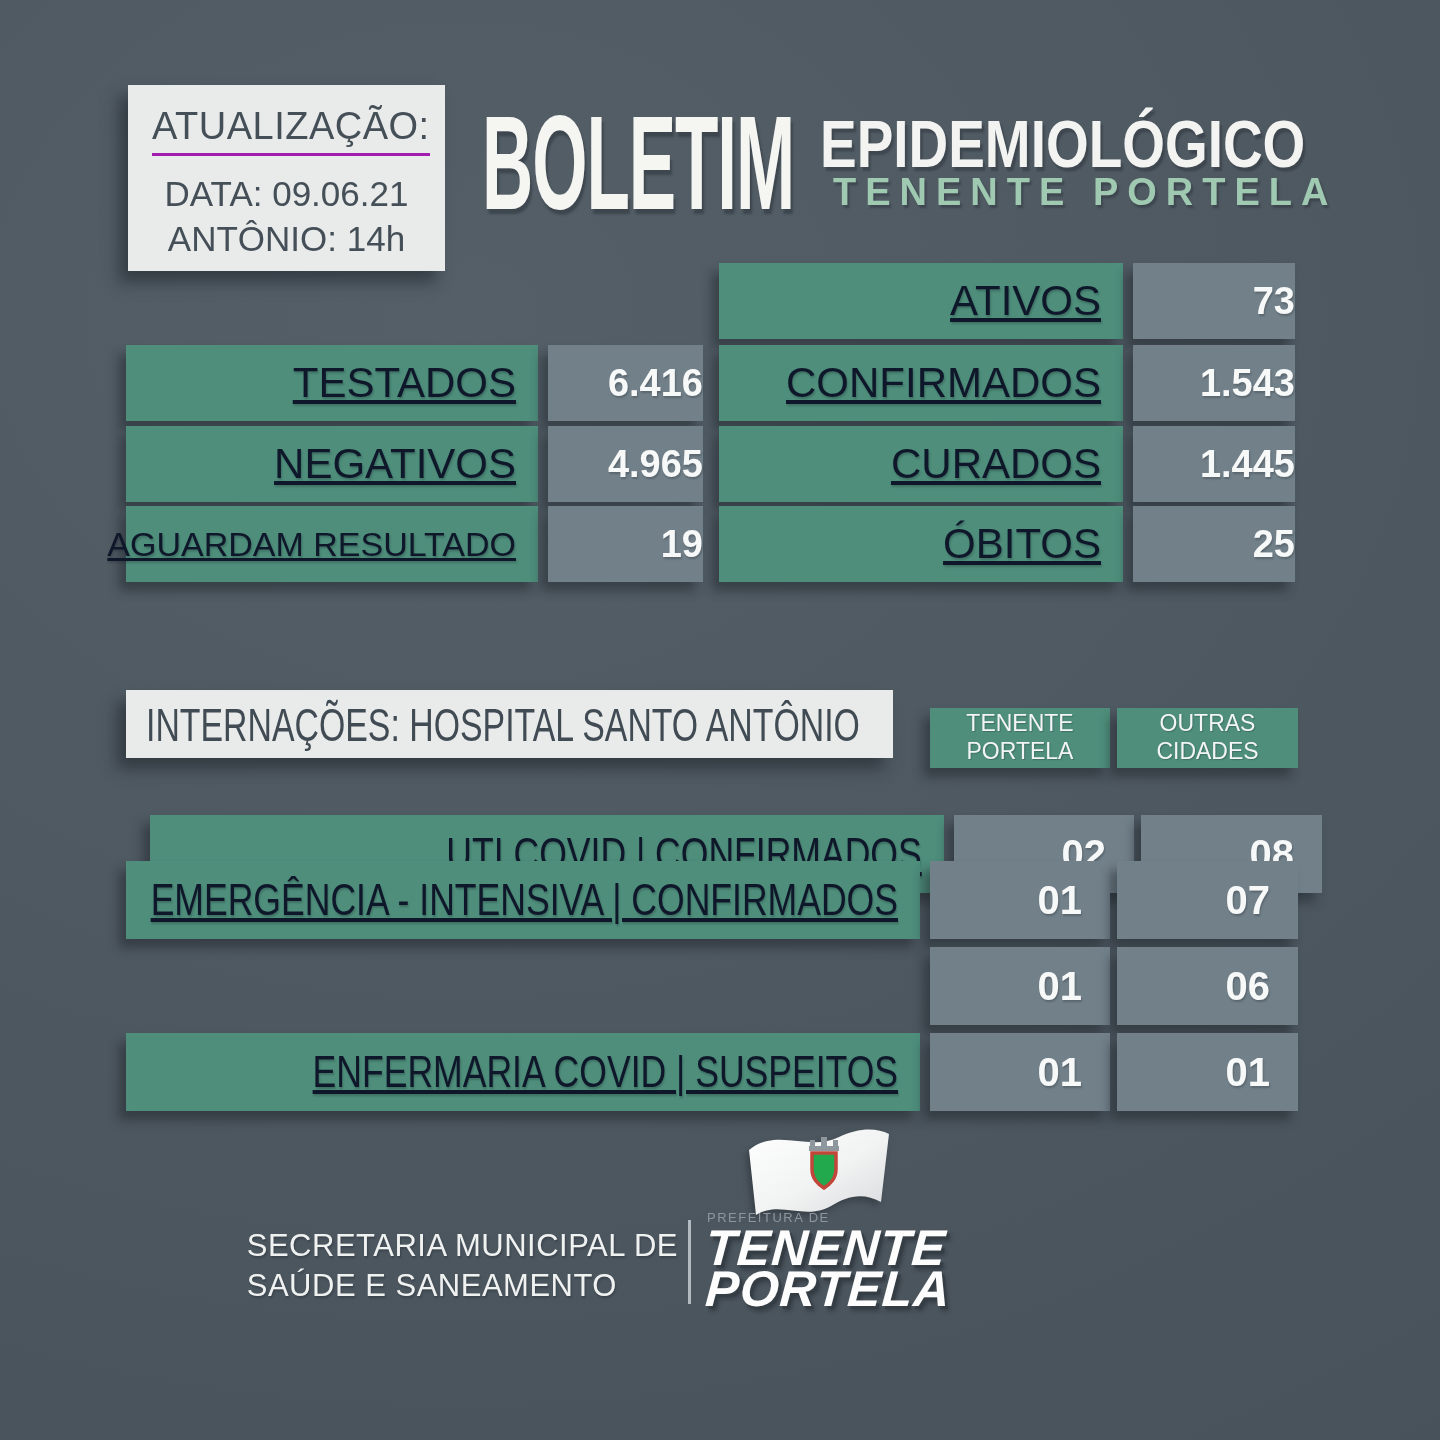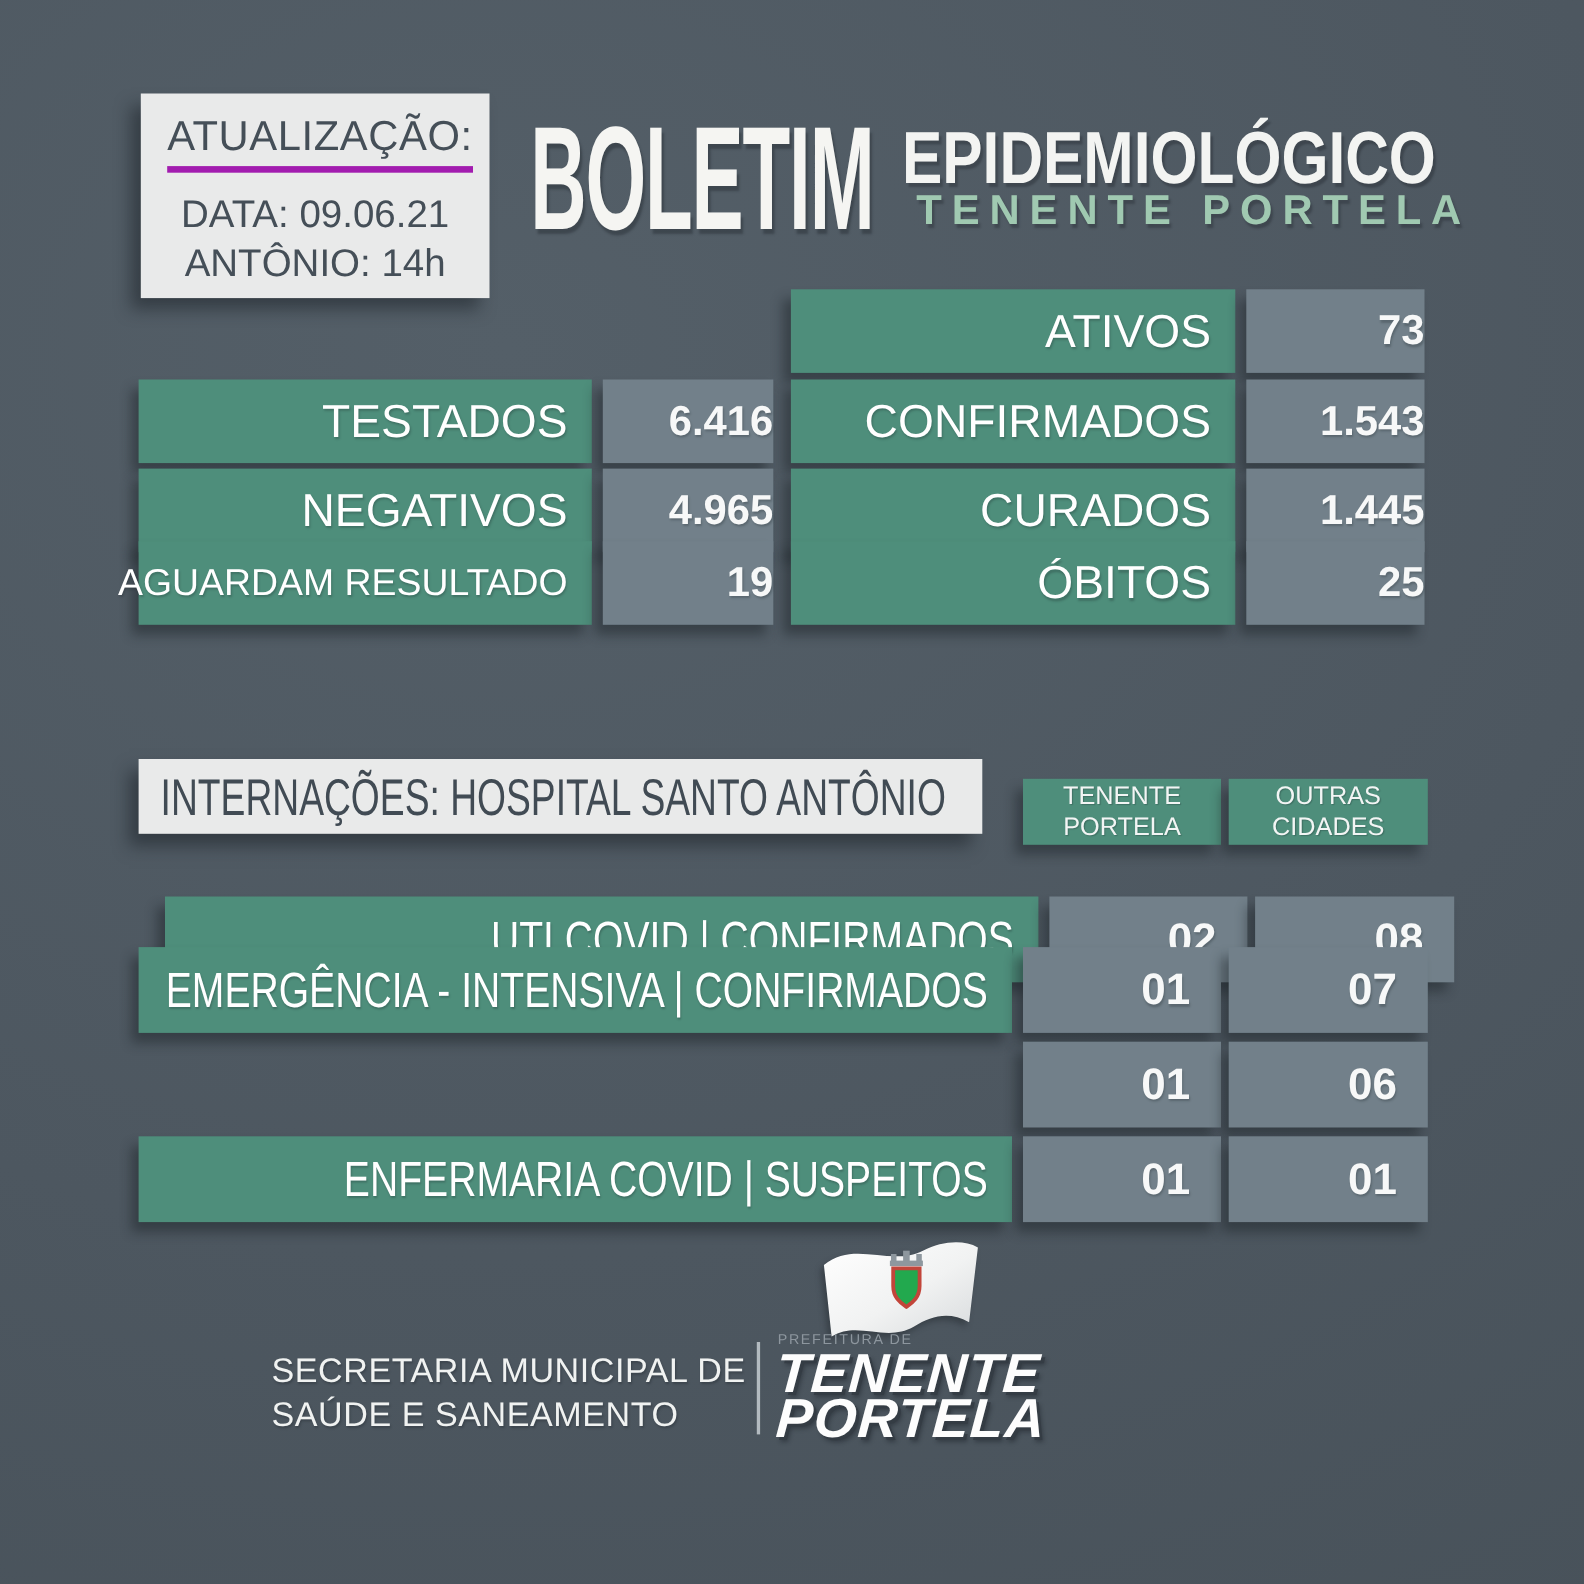--- a/index.html
+++ b/index.html
@@ -17,21 +17,21 @@
 
   
   .update-box {
     left: 128px; top: 85px; width: 317px; height: 186px;
     background: #e9eaea; color: #454f58;
     display: flex; flex-direction: column; justify-content: center;
     padding: 10px 24px 0 24px;
   }
   .update-title {
     font-size: 38px; letter-spacing: 0.5px;
-    border-bottom: 6px solid #a21caf;
+    border-bottom: 3px solid #a21caf;
     display: inline-block; align-self: flex-start;
     padding-bottom: 5px; margin-bottom: 16px;
   }
   .update-line { font-size: 35px; line-height: 1.28; }
 
   
   .title-main {
     position: absolute; left: 482px; top: 96px;
     font-size: 134px; font-weight: bold; color: #f5f5f2;
     line-height: 1; letter-spacing: -2px;
@@ -49,38 +49,39 @@
   .title-subtitle {
     position: absolute; left: 833px; top: 173px;
     font-size: 38px; font-weight: bold; color: #a0c9b1;
     letter-spacing: 9px; line-height: 1;
     text-shadow: 2px 3px 2px rgba(22,28,34,0.3);
     white-space: nowrap;
   }
 
   
   .green {
-    background: #4e8e7b; color: #ffffff;
+    background: #4e8e7b; color: #0f172a;
     justify-content: flex-end; padding-right: 22px;
     font-size: 42px; text-shadow: 1px 2px 2px rgba(20,26,32,0.25);
     white-space: nowrap;
+    text-decoration: underline;
   }
   .gray {
     background: #72808a; color: #f7f8f8; font-weight: bold;
     justify-content: flex-end; 
     font-size: 38px; text-shadow: 1px 2px 2px rgba(20,26,32,0.25);
   }
   .lcol-label { left: 126px; width: 412px; height: 76px; }
   .lcol-value { left: 548px; width: 155px; height: 76px; }
   .rcol-label { left: 719px; width: 404px; height: 76px; }
   .rcol-value { left: 1133px; width: 162px; height: 76px; }
   .row-y0 { top: 263px; }
   .row-y1 { top: 345px; }
   .row-y2 { top: 426px; }
-  .row-y3 { top: 492px; text-align: center; }
+  .row-y3 { top: 506px; text-align: center; }
   .small-label { font-size: 34px; }
 
   .footnote {
     position: absolute; right: 140px; top: 588px;
     font-size: 28px; color: #eceff0;
     text-shadow: 1px 2px 2px rgba(20,26,32,0.3);
   }
 
   
   .hospital-title-box {

